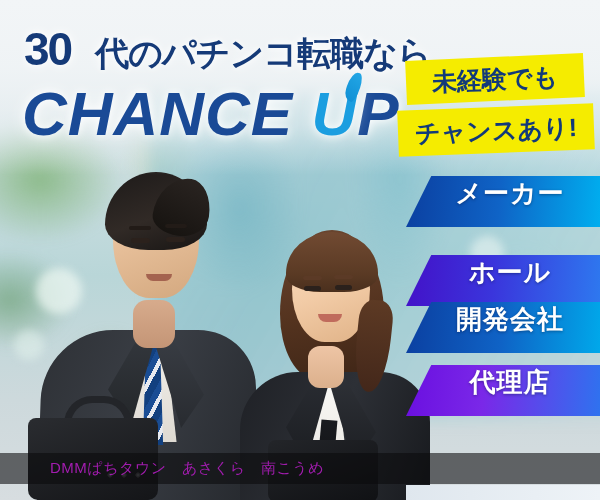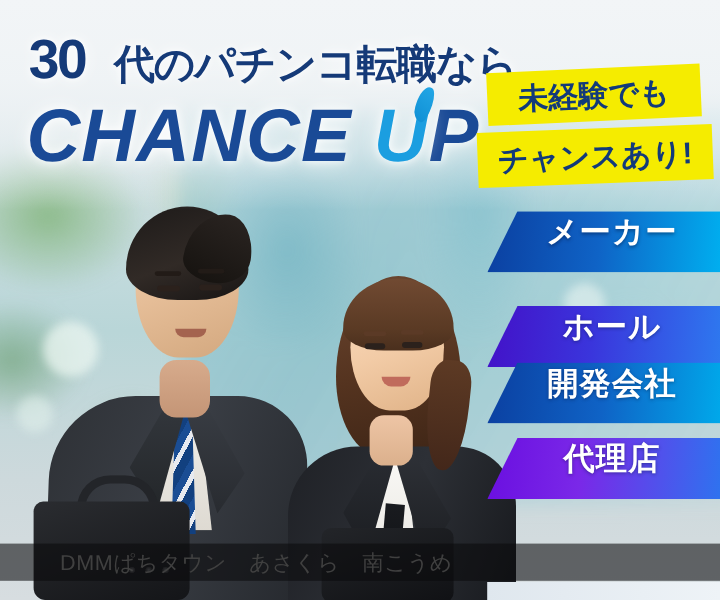--- a/index.html
+++ b/index.html
@@ -239,21 +239,21 @@
     background:linear-gradient(90deg,#dfe7ee,#eef3f7);
   }
 
   
   .credit{
     position:absolute;left:0;top:453px;width:600px;height:31px;
     background:rgba(10,10,12,.58);
     display:flex;align-items:center;
   }
   .credit span{
-    color:#404040;font-size:18px;font-weight:400;padding-left:50px;
+    color:#a21caf;font-size:15px;font-weight:400;padding-left:50px;
     letter-spacing:.5px;white-space:nowrap;
   }
 </style>
 </head>
 <body>
 
 <div id="banner">
 
   <div class="bg-base"></div>
   <div class="bg-blur-greens"></div>

